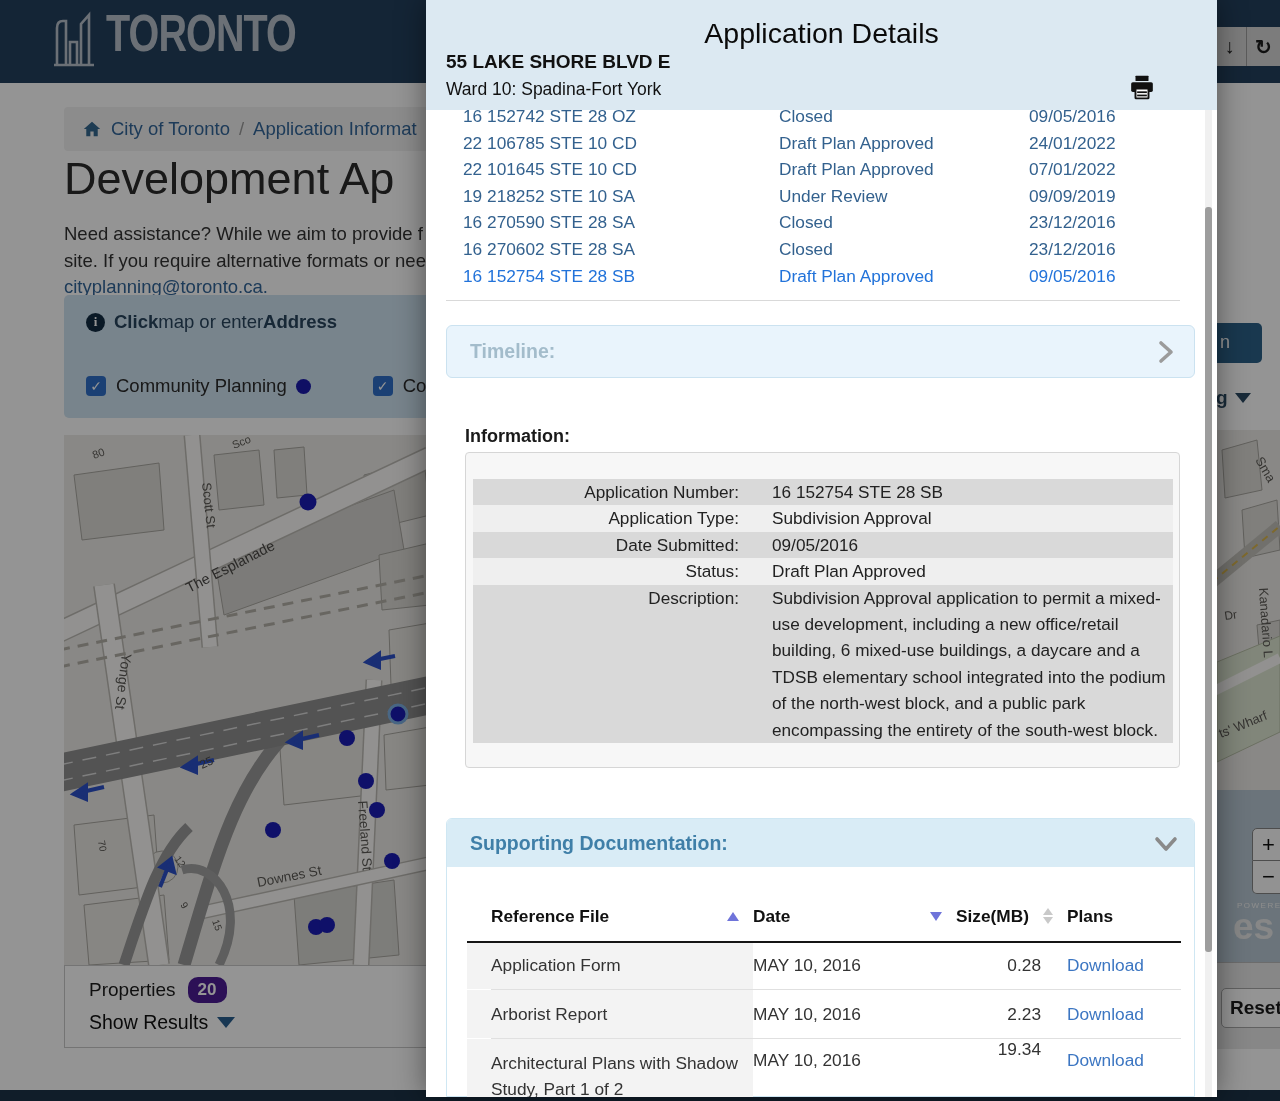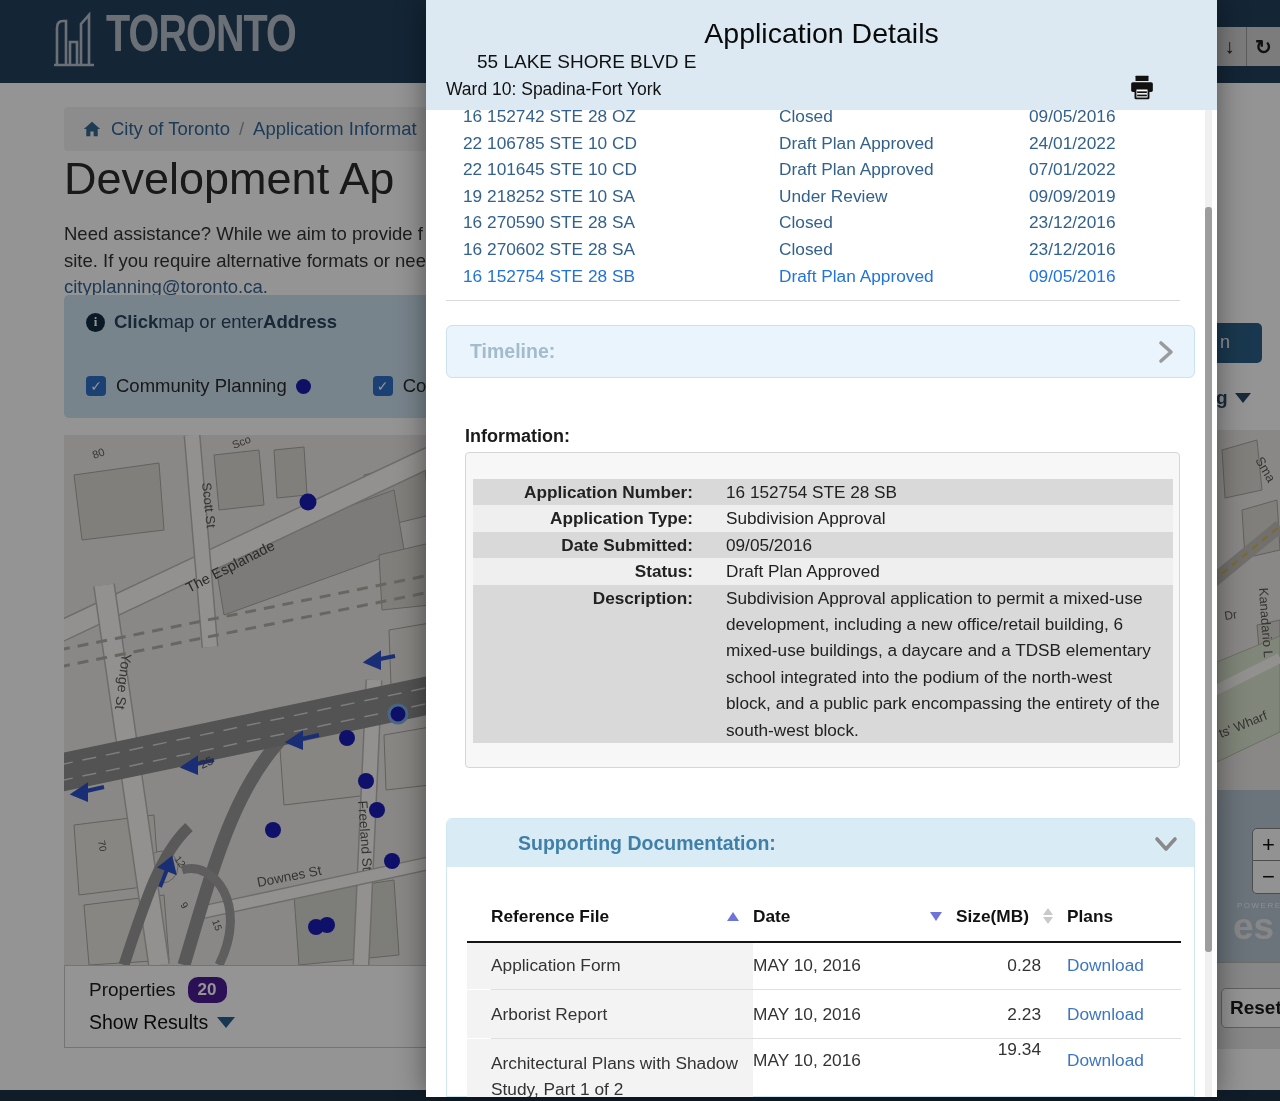--- a/index.html
+++ b/index.html
@@ -65,21 +65,21 @@
   .footer-strip{position:absolute;left:0;top:1090px;width:1280px;height:11px;background:#1c3247;}
 
   
   .overlay{position:absolute;left:0;top:0;width:1280px;height:1101px;background:rgba(0,0,0,0.42);z-index:5;}
 
   
   .modal{position:absolute;left:426px;top:0;width:791px;height:1097px;background:#fff;z-index:10;
          overflow:hidden;box-shadow:0 0 28px rgba(0,0,0,.45);}
   .modal-header{position:absolute;left:0;top:0;width:791px;height:110px;background:#dce9f2;z-index:3;}
   .m-title{position:absolute;left:0;top:17px;width:100%;text-align:center;font-size:28.5px;color:#0a0a0a;}
-  .m-addr{position:absolute;left:20px;top:51px;font-size:19px;font-weight:normal;color:#111;margin-left:31px;}
+  .m-addr{position:absolute;left:20px;top:51px;font-size:19px;font-weight:bold;color:#111;}
   .m-ward{position:absolute;left:20px;top:79px;font-size:17.5px;color:#111;}
   .printer{position:absolute;right:62px;top:74px;width:26px;height:26px;}
 
   .app-list{position:absolute;left:0;top:103px;width:791px;z-index:1;}
   .app-row{position:relative;height:26.6px;line-height:26.6px;font-size:17.3px;color:#33618e;cursor:pointer;}
   .app-row.selected{color:#2273da;}
   .ac1{position:absolute;left:37px;}
   .ac2{position:absolute;left:353px;}
   .ac3{position:absolute;left:603px;}
 
@@ -90,27 +90,27 @@
   .tl-label{position:absolute;left:23px;top:0;line-height:51px;font-size:19.5px;font-weight:bold;color:#a3bccb;}
   .chev{position:absolute;right:20px;top:14px;}
 
   .info-heading{position:absolute;left:39px;top:426px;font-size:18px;font-weight:bold;color:#1a1a1a;}
   .info-panel{position:absolute;left:39px;top:452px;width:715px;height:316px;background:#f7f7f7;
               border:1px solid #d6d6d6;border-radius:4px;box-sizing:border-box;}
   .info-table{position:absolute;left:7px;top:26px;width:700px;}
   .i-row{display:flex;font-size:17.2px;line-height:26.4px;color:#222;}
   .i-row.odd{background:#d9d9d9;}
   .i-row.even{background:#efefef;}
-  .i-label{width:253px;text-align:right;font-weight:bold;padding-right:33px;box-sizing:border-box;flex:none;}
+  .i-label{width:253px;text-align:right;font-weight:normal;padding-right:33px;box-sizing:border-box;flex:none;margin-left:46px;}
   .i-value{width:435px;}
 
   .docs-panel{position:absolute;left:20px;top:818px;width:749px;height:279px;background:#fff;
               border:1px solid #cfe7f3;border-radius:6px 6px 0 0;box-sizing:border-box;}
   .docs-header{position:relative;height:48px;background:#d9ecf6;border-radius:5px 5px 0 0;cursor:pointer;}
-  .docs-title{position:absolute;left:23px;line-height:48px;font-size:19.5px;font-weight:bold;color:#3f7fa8;margin-left:48px;}
+  .docs-title{position:absolute;left:23px;line-height:48px;font-size:19.5px;font-weight:bold;color:#3f7fa8;}
   .docs-chev{position:absolute;right:20px;top:13px;transform:rotate(90deg);}
   .docs-table{position:absolute;left:44px;top:72px;width:690px;}
   .dt-head{display:grid;grid-template-columns:262px 203px 111px 114px;height:50px;align-items:center;
            font-size:17.3px;font-weight:bold;color:#111;}
   .th-flex{display:flex;align-items:center;justify-content:space-between;padding-right:14px;}
   .tri-up{width:0;height:0;border-left:6px solid transparent;border-right:6px solid transparent;border-bottom:9px solid #6f74da;}
   .tri-dn{width:0;height:0;border-left:6px solid transparent;border-right:6px solid transparent;border-top:9px solid #6f74da;}
   .sort-stack{display:flex;flex-direction:column;gap:2px;}
   .s-up{width:0;height:0;border-left:5px solid transparent;border-right:5px solid transparent;border-bottom:7px solid #c9c9c9;}
   .s-dn{width:0;height:0;border-left:5px solid transparent;border-right:5px solid transparent;border-top:7px solid #c9c9c9;}

